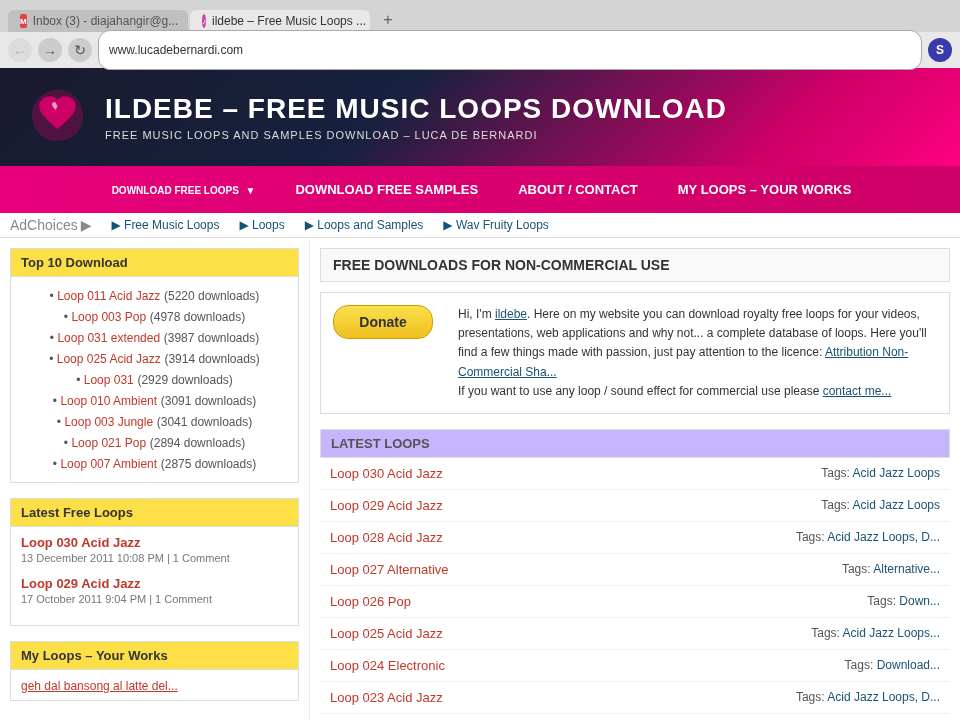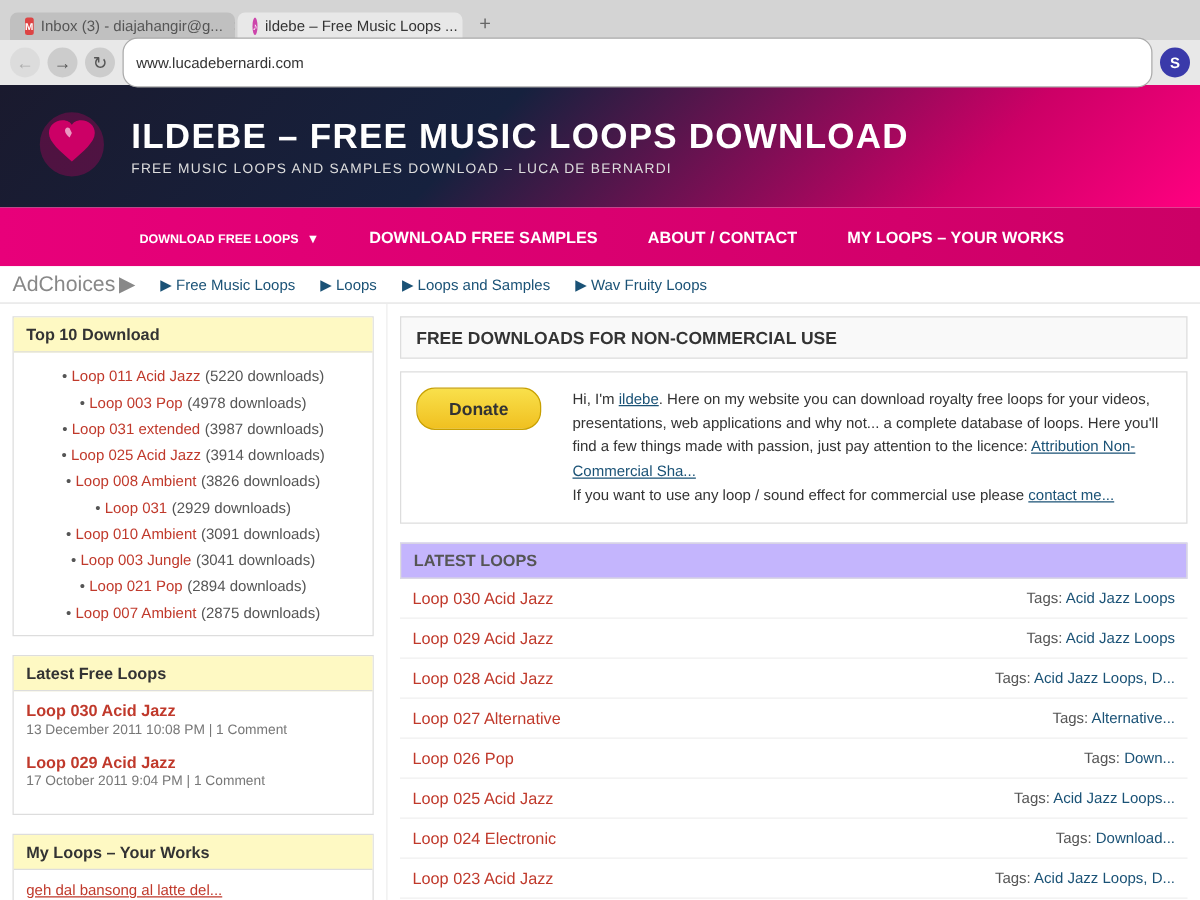--- a/index.html
+++ b/index.html
@@ -30,30 +30,30 @@
 
     
     .main-nav { background: linear-gradient(to right, #e8007a, #cc0066); padding: 4px; display: flex; align-items: center; justify-content: center; }
     .main-nav a { color: white; text-decoration: none; padding: 12px 20px; font-size: 13px; font-weight: bold; display: block; }
     .nav-dropdown { display: flex; align-items: center; }
     .nav-dropdown span { font-size: 10px; margin-left: 3px; }
 
     
     .ad-bar { background: #fff; border-bottom: 1px solid #ddd; padding: 4px 10px; display: flex; gap: 20px; align-items: center; font-size: 12px; }
     .ad-bar a { color: #1a5276; text-decoration: none; }
-    .ad-choices { color: #888; font-size: 17px; display: flex; align-items: center; gap: 3px; }
+    .ad-choices { color: #888; font-size: 14px; display: flex; align-items: center; gap: 3px; }
 
     
     .content-wrapper { display: flex; background: #fff; }
 
     
     .sidebar { width: 310px; min-width: 310px; padding: 10px; border-right: 1px solid #eee; }
 
     .sidebar-section { margin-bottom: 15px; border: 1px solid #ddd; }
-    .sidebar-section-title { background: #fef9c3; border-bottom: 1px solid #ddd; padding: 6px 10px; font-size: 13px; font-weight: bold; color: #333; }
+    .sidebar-section-title { background: #fde047; border-bottom: 1px solid #ddd; padding: 6px 10px; font-size: 13px; font-weight: bold; color: #333; }
     .sidebar-section-content { padding: 8px 10px; }
 
     .top10-list { list-style: none; padding: 0; text-align: center; }
     .top10-list li { padding: 3px 0; }
     .top10-list li a { color: #c0392b; text-decoration: none; font-size: 12px; }
     .top10-list li span { color: #555; font-size: 12px; }
 
     .latest-loop-item { margin-bottom: 12px; }
     .latest-loop-item a { color: #c0392b; text-decoration: none; font-size: 13px; font-weight: bold; display: block; }
     .latest-loop-item .meta { color: #777; font-size: 11px; margin-top: 2px; }
@@ -150,21 +150,20 @@
   <div class="sidebar">
 
     <div class="sidebar-section">
       <div class="sidebar-section-title">Top 10 Download</div>
       <div class="sidebar-section-content">
         <ul class="top10-list">
           <li><span class="bullet">• </span><a href="#">Loop 011 Acid Jazz</a> <span>(5220 downloads)</span></li>
           <li><span class="bullet">• </span><a href="#">Loop 003 Pop</a> <span>(4978 downloads)</span></li>
           <li><span class="bullet">• </span><a href="#">Loop 031 extended</a> <span>(3987 downloads)</span></li>
           <li><span class="bullet">• </span><a href="#">Loop 025 Acid Jazz</a> <span>(3914 downloads)</span></li>
-          <li><span class="bullet">• </span><a href="#">Loop 008 Ambient</a> <span>(3826 downloads)</span></li>
           <li><span class="bullet">• </span><a href="#">Loop 031</a> <span>(2929 downloads)</span></li>
           <li><span class="bullet">• </span><a href="#">Loop 010 Ambient</a> <span>(3091 downloads)</span></li>
           <li><span class="bullet">• </span><a href="#">Loop 003 Jungle</a> <span>(3041 downloads)</span></li>
           <li><span class="bullet">• </span><a href="#">Loop 021 Pop</a> <span>(2894 downloads)</span></li>
           <li><span class="bullet">• </span><a href="#">Loop 007 Ambient</a> <span>(2875 downloads)</span></li>
         </ul>
       </div>
     </div>
 
     <div class="sidebar-section">

